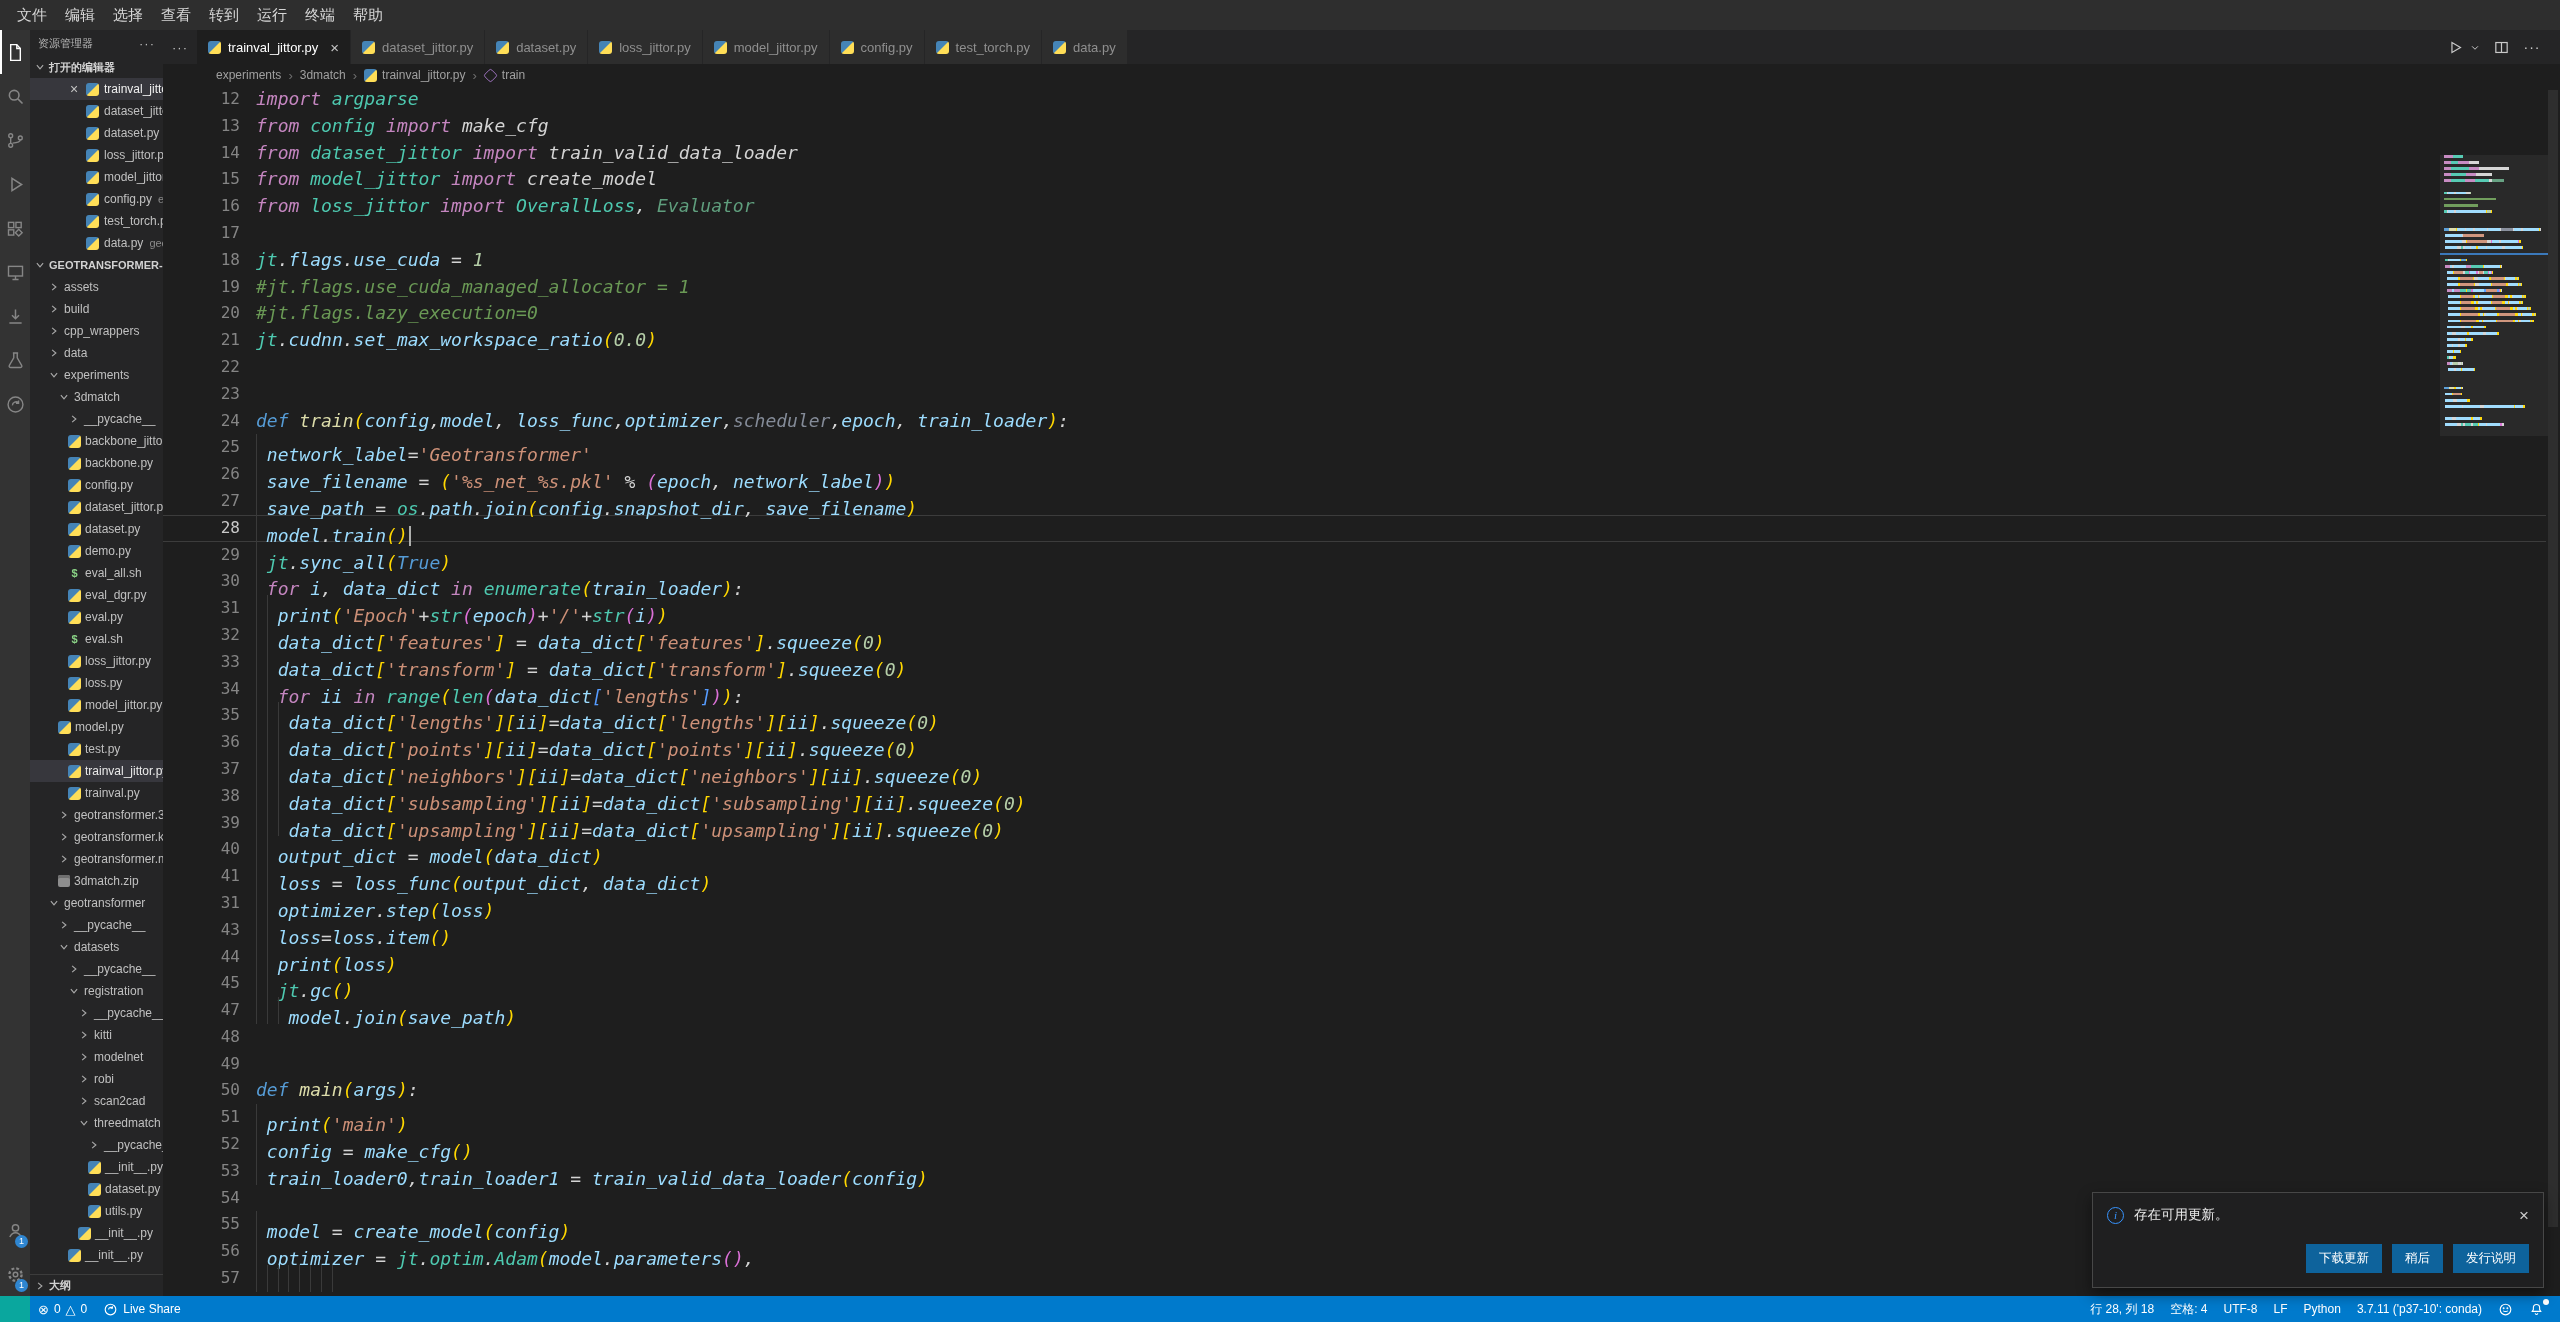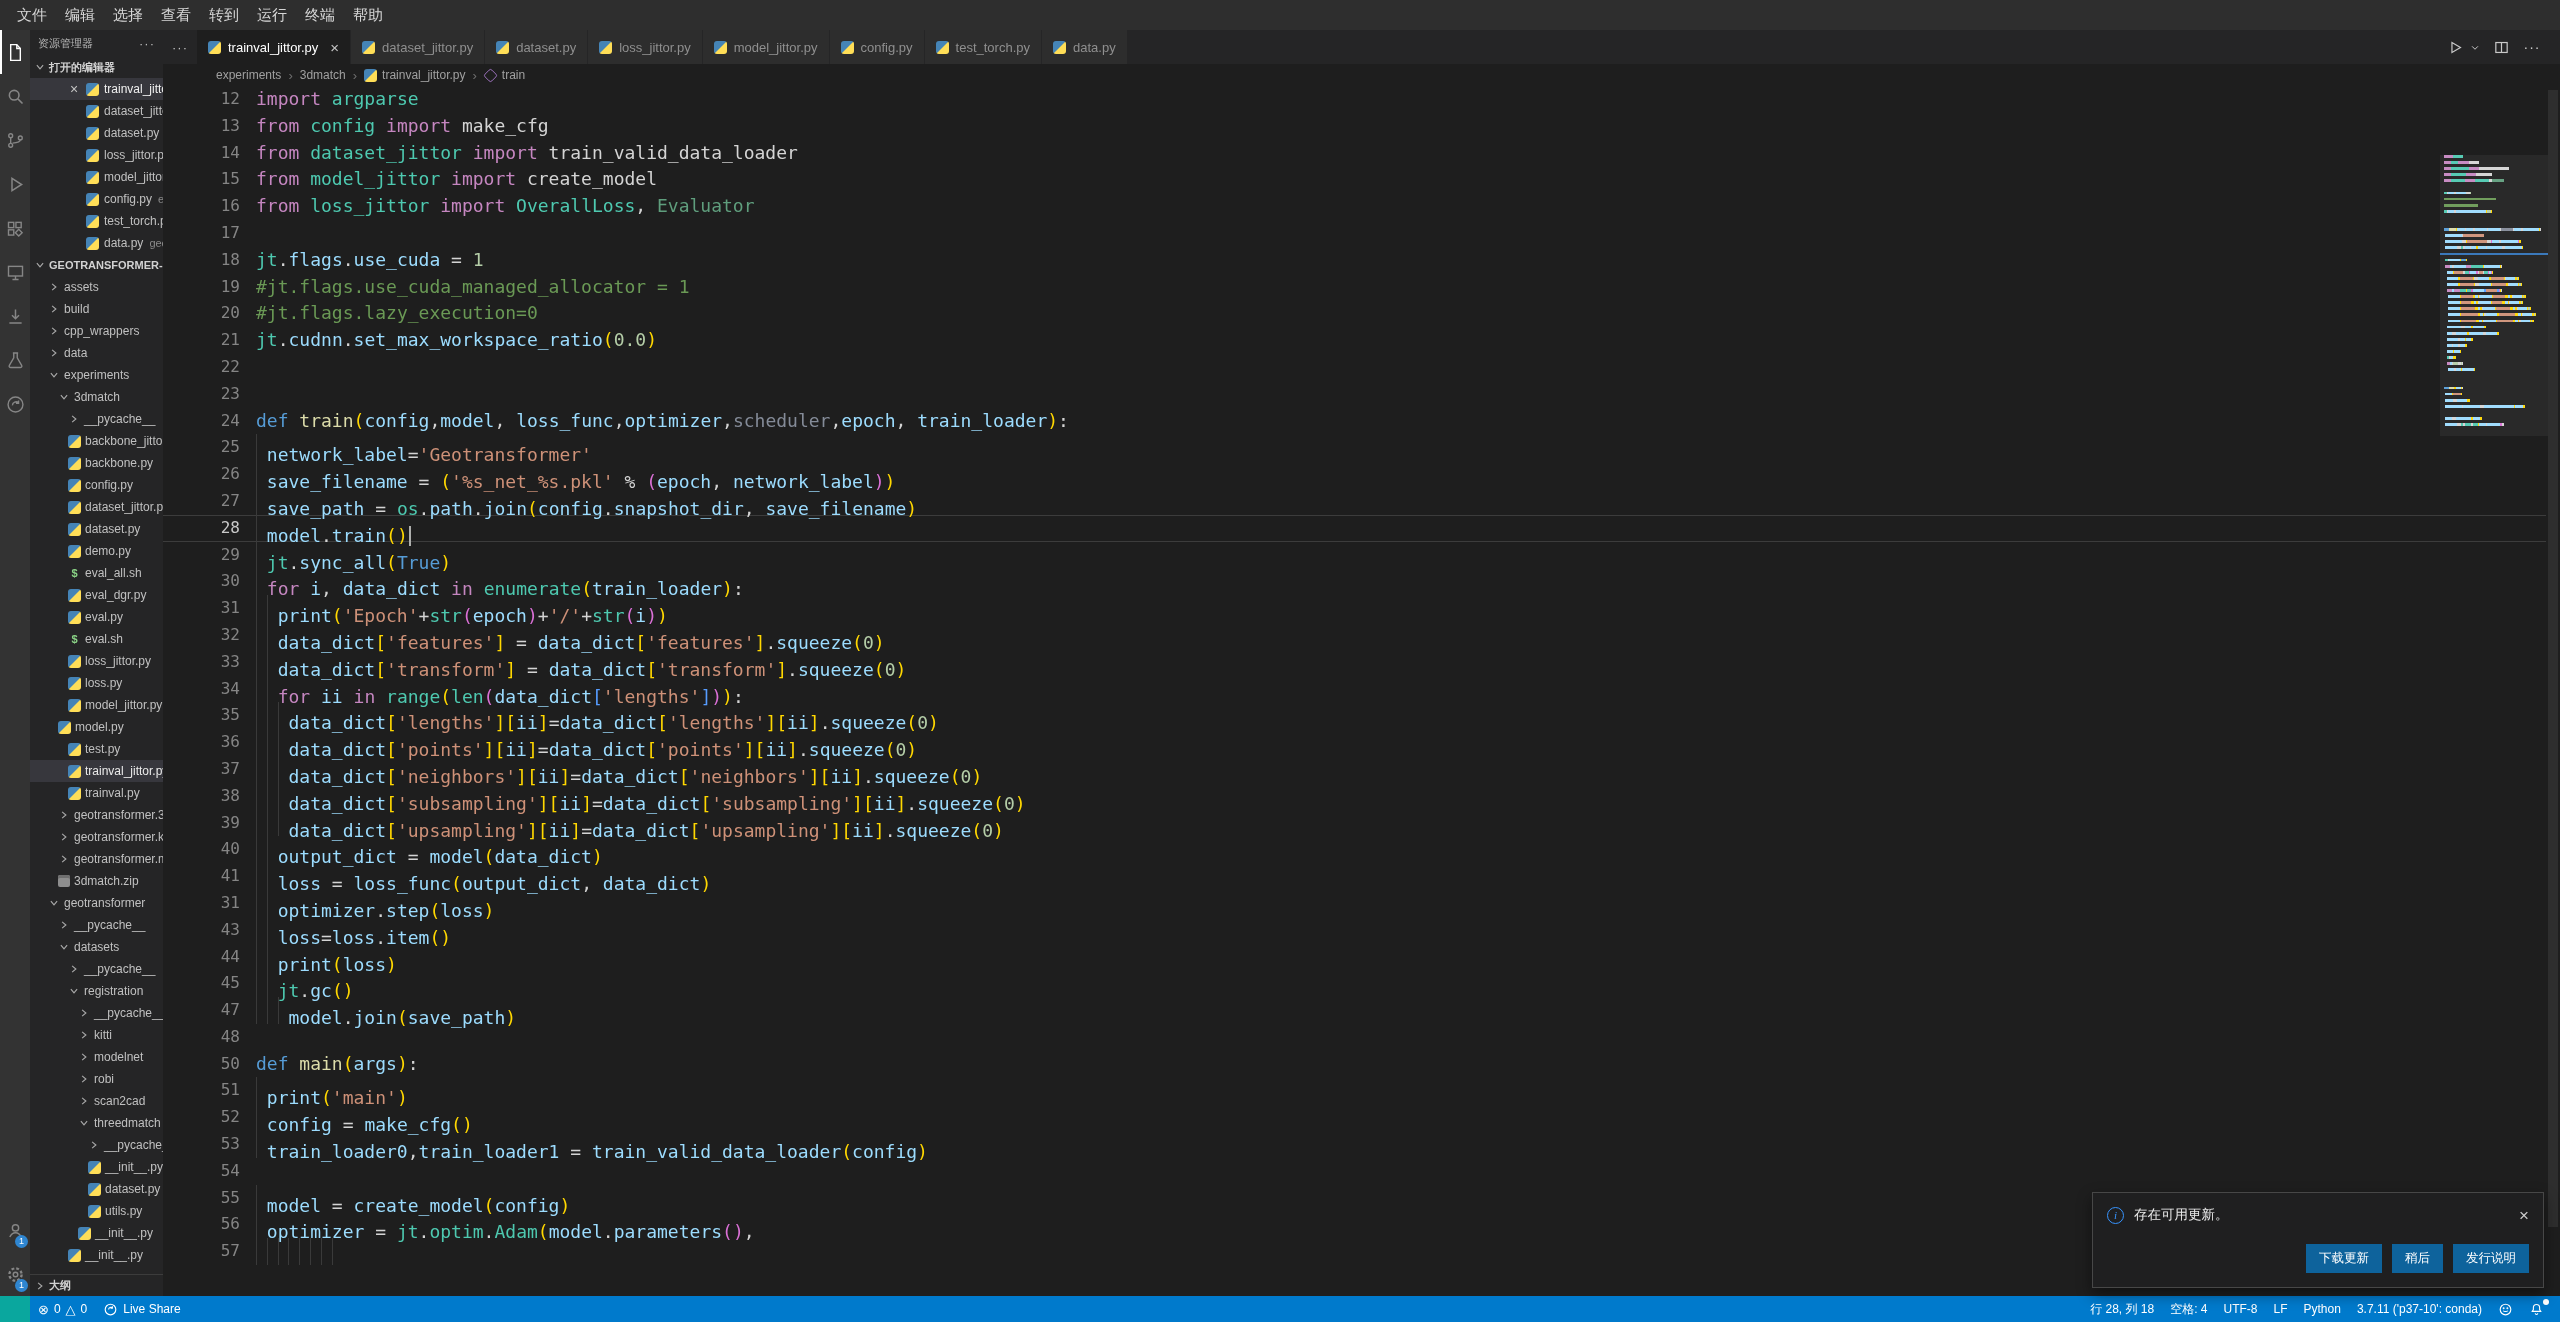--- a/index.html
+++ b/index.html
@@ -70,21 +70,21 @@
   .crumb { display:flex; align-items:center; gap:5px; }
   .crumb-sep { color:#6e6e6e; font-size:13px; }
   .symicon { width:13px; height:13px; border:1.5px solid #b180d7; border-radius:3px; transform:rotate(45deg) scale(.8); }
 
   .code { position:absolute; top:56px; left:0; right:14px; bottom:0; overflow:hidden;
     font-family:"DejaVu Sans Mono",monospace; font-size:18px; }
   .code-line { height:26.8px; line-height:26.8px; white-space:pre; display:flex; }
   .code-line.current { box-shadow:inset 0 1px 0 #3c3c3c, inset 0 -1px 0 #3c3c3c; }
   .gutter { width:77px; min-width:77px; text-align:right; color:#858585; font-size:16px; }
   .current .gutter { color:#c8c8c8; }
-  .line-content { padding-left:16px; }
+  .line-content { padding-left:16px;font-style:italic; }
   .guide { display:inline-block; width:10.84px; height:100%; box-shadow:inset 1px 0 0 #3a3a3a; }
   .cursor { display:inline-block; width:2px; height:20px; background:#aeafad; vertical-align:text-bottom; margin-left:1px; }
 
   .tok-kw{color:#C586C0} .tok-def{color:#569CD6} .tok-fn{color:#DCDCAA} .tok-mod{color:#4EC9B0}
   .tok-var{color:#9CDCFE} .tok-str{color:#CE9178} .tok-cmt{color:#6A9955} .tok-num{color:#B5CEA8}
   .tok-b1{color:#FFD700} .tok-b2{color:#DA70D6} .tok-b3{color:#569CFF} .tok-op{color:#D4D4D4}
   .tok-dim{color:#848b98} .tok-moddim{color:#5f9e7d}
 
   
   .minimap { position:absolute; top:58px; right:16px; width:100px; }
@@ -657,20 +657,21 @@
         <div class="code-line"><span class="gutter">38</span><span class="line-content"><span class="guide"></span><span class="guide"></span><span class="guide"></span><span class="tok-var">data_dict</span><span class="tok-b1">[</span><span class="tok-str">'subsampling'</span><span class="tok-b1">]</span><span class="tok-b1">[</span><span class="tok-var">ii</span><span class="tok-b1">]</span><span class="tok-op">=</span><span class="tok-var">data_dict</span><span class="tok-b1">[</span><span class="tok-str">'subsampling'</span><span class="tok-b1">]</span><span class="tok-b1">[</span><span class="tok-var">ii</span><span class="tok-b1">]</span><span class="tok-op">.</span><span class="tok-var">squeeze</span><span class="tok-b1">(</span><span class="tok-num">0</span><span class="tok-b1">)</span></span></div>
         <div class="code-line"><span class="gutter">39</span><span class="line-content"><span class="guide"></span><span class="guide"></span><span class="guide"></span><span class="tok-var">data_dict</span><span class="tok-b1">[</span><span class="tok-str">'upsampling'</span><span class="tok-b1">]</span><span class="tok-b1">[</span><span class="tok-var">ii</span><span class="tok-b1">]</span><span class="tok-op">=</span><span class="tok-var">data_dict</span><span class="tok-b1">[</span><span class="tok-str">'upsampling'</span><span class="tok-b1">]</span><span class="tok-b1">[</span><span class="tok-var">ii</span><span class="tok-b1">]</span><span class="tok-op">.</span><span class="tok-var">squeeze</span><span class="tok-b1">(</span><span class="tok-num">0</span><span class="tok-b1">)</span></span></div>
         <div class="code-line"><span class="gutter">40</span><span class="line-content"><span class="guide"></span><span class="guide"></span><span class="tok-var">output_dict</span><span class="tok-op"> = </span><span class="tok-var">model</span><span class="tok-b1">(</span><span class="tok-var">data_dict</span><span class="tok-b1">)</span></span></div>
         <div class="code-line"><span class="gutter">41</span><span class="line-content"><span class="guide"></span><span class="guide"></span><span class="tok-var">loss</span><span class="tok-op"> = </span><span class="tok-var">loss_func</span><span class="tok-b1">(</span><span class="tok-var">output_dict</span><span class="tok-op">, </span><span class="tok-var">data_dict</span><span class="tok-b1">)</span></span></div>
         <div class="code-line"><span class="gutter">31</span><span class="line-content"><span class="guide"></span><span class="guide"></span><span class="tok-var">optimizer</span><span class="tok-op">.</span><span class="tok-var">step</span><span class="tok-b1">(</span><span class="tok-var">loss</span><span class="tok-b1">)</span></span></div>
         <div class="code-line"><span class="gutter">43</span><span class="line-content"><span class="guide"></span><span class="guide"></span><span class="tok-var">loss</span><span class="tok-op">=</span><span class="tok-var">loss</span><span class="tok-op">.</span><span class="tok-var">item</span><span class="tok-b1">(</span><span class="tok-b1">)</span></span></div>
         <div class="code-line"><span class="gutter">44</span><span class="line-content"><span class="guide"></span><span class="guide"></span><span class="tok-var">print</span><span class="tok-b1">(</span><span class="tok-var">loss</span><span class="tok-b1">)</span></span></div>
         <div class="code-line"><span class="gutter">45</span><span class="line-content"><span class="guide"></span><span class="guide"></span><span class="tok-mod">jt</span><span class="tok-op">.</span><span class="tok-var">gc</span><span class="tok-b1">(</span><span class="tok-b1">)</span></span></div>
         <div class="code-line"><span class="gutter">47</span><span class="line-content"><span class="guide"></span><span class="guide"></span><span class="guide"></span><span class="tok-var">model</span><span class="tok-op">.</span><span class="tok-var">join</span><span class="tok-b1">(</span><span class="tok-var">save_path</span><span class="tok-b1">)</span></span></div>
         <div class="code-line"><span class="gutter">48</span><span class="line-content"></span></div>
+        <div class="code-line"><span class="gutter">49</span><span class="line-content"></span></div>
         <div class="code-line"><span class="gutter">50</span><span class="line-content"><span class="tok-def">def </span><span class="tok-fn">main</span><span class="tok-b1">(</span><span class="tok-var">args</span><span class="tok-b1">)</span><span class="tok-op">:</span></span></div>
         <div class="code-line"><span class="gutter">51</span><span class="line-content"><span class="guide"></span><span class="tok-var">print</span><span class="tok-b1">(</span><span class="tok-str">'main'</span><span class="tok-b1">)</span></span></div>
         <div class="code-line"><span class="gutter">52</span><span class="line-content"><span class="guide"></span><span class="tok-var">config</span><span class="tok-op"> = </span><span class="tok-var">make_cfg</span><span class="tok-b1">(</span><span class="tok-b1">)</span></span></div>
         <div class="code-line"><span class="gutter">53</span><span class="line-content"><span class="guide"></span><span class="tok-var">train_loader0</span><span class="tok-op">,</span><span class="tok-var">train_loader1</span><span class="tok-op"> = </span><span class="tok-var">train_valid_data_loader</span><span class="tok-b1">(</span><span class="tok-var">config</span><span class="tok-b1">)</span></span></div>
         <div class="code-line"><span class="gutter">54</span><span class="line-content"></span></div>
         <div class="code-line"><span class="gutter">55</span><span class="line-content"><span class="guide"></span><span class="tok-var">model</span><span class="tok-op"> = </span><span class="tok-var">create_model</span><span class="tok-b1">(</span><span class="tok-var">config</span><span class="tok-b1">)</span></span></div>
         <div class="code-line"><span class="gutter">56</span><span class="line-content"><span class="guide"></span><span class="tok-var">optimizer</span><span class="tok-op"> = </span><span class="tok-mod">jt</span><span class="tok-op">.</span><span class="tok-mod">optim</span><span class="tok-op">.</span><span class="tok-mod">Adam</span><span class="tok-b1">(</span><span class="tok-var">model</span><span class="tok-op">.</span><span class="tok-var">parameters</span><span class="tok-b2">(</span><span class="tok-b2">)</span><span class="tok-op">,</span></span></div>
         <div class="code-line"><span class="gutter">57</span><span class="line-content"><span class="guide"></span><span class="guide"></span><span class="guide"></span><span class="guide"></span><span class="guide"></span><span class="guide"></span><span class="guide"></span><span class="guide"></span></span></div>
       </div>
     <div class="minimap" id="minimap">

